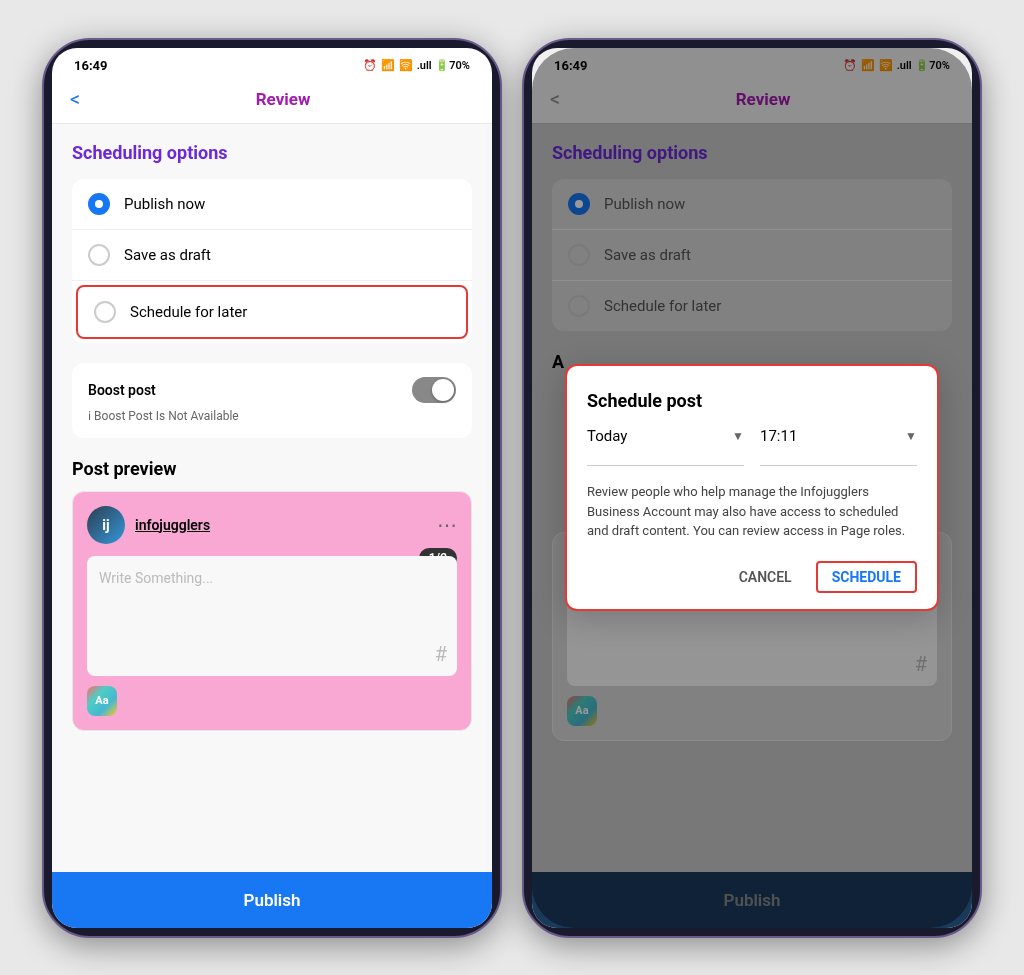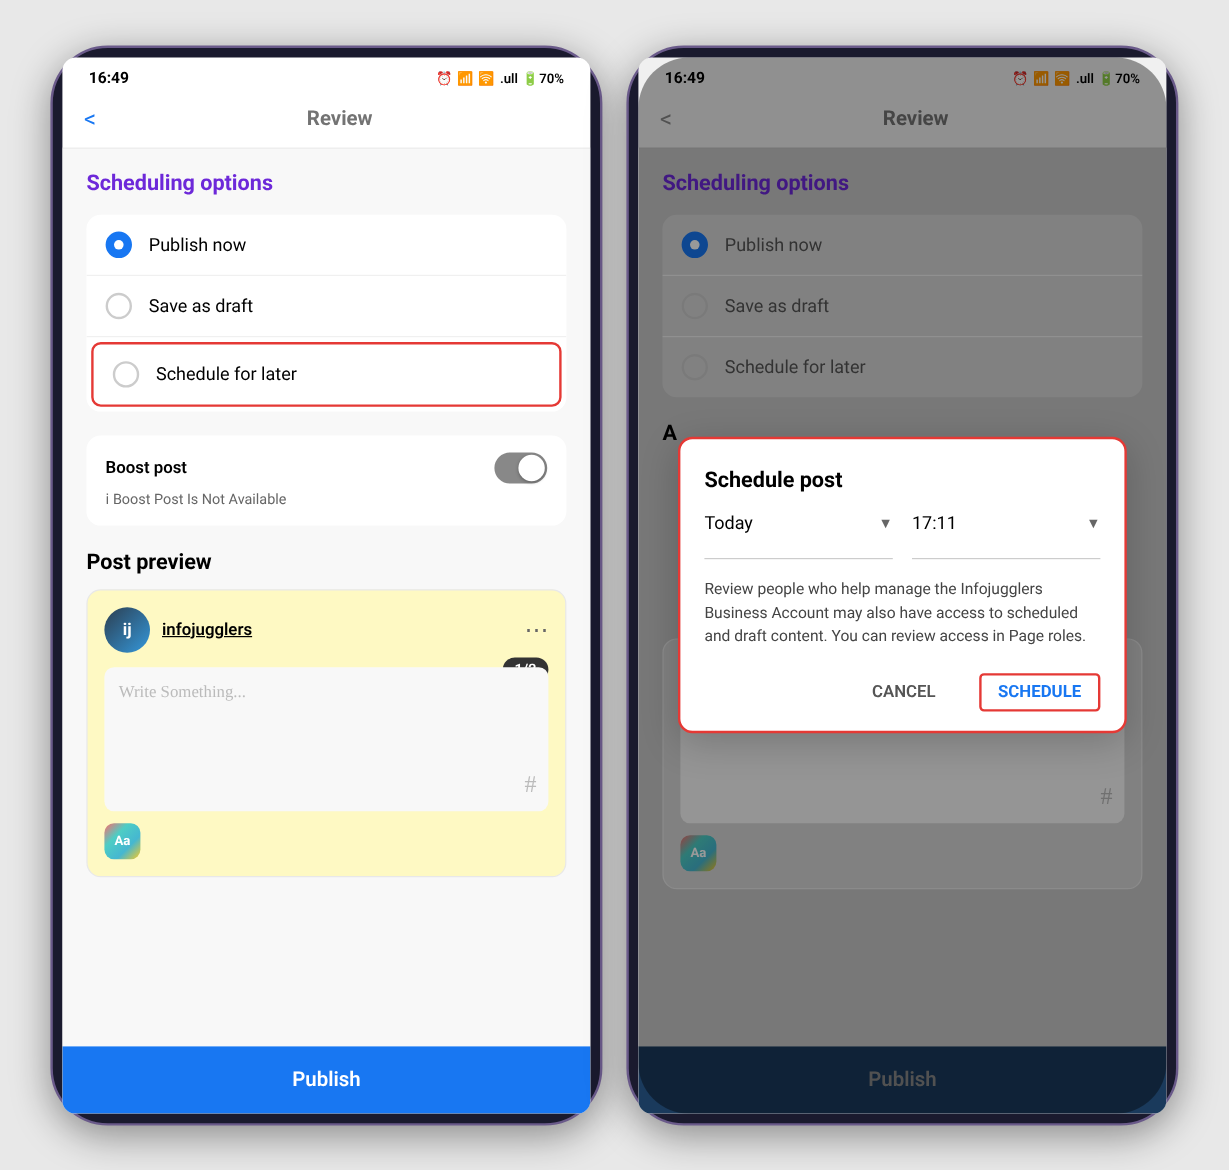--- a/index.html
+++ b/index.html
@@ -30,21 +30,21 @@
       padding: 8px;
       box-shadow: 0 8px 32px rgba(0,0,0,0.4);
       position: relative;
       border: 2px solid #6a5a8a;
     }
 
     .phone-inner {
       width: 100%;
       height: 100%;
       background: #ffffff;
-      border-radius: 11px;
+      border-radius: 25px;
       overflow: hidden;
       display: flex;
       flex-direction: column;
       position: relative;
     }
 
     .phone-inner.dimmed {
       background: #f0f0f0;
     }
 
@@ -84,21 +84,21 @@
     .nav-back {
       font-size: 20px;
       color: #1877f2;
       margin-right: 12px;
       cursor: pointer;
     }
 
     .nav-title {
       font-size: 17px;
       font-weight: 700;
-      color: #737373;
+      color: #a21caf;
       flex: 1;
       text-align: center;
     }
 
     
     .content {
       flex: 1;
       overflow-y: auto;
       padding: 18px 20px;
       background: #f8f8f8;
@@ -236,21 +236,21 @@
       margin-bottom: 20px;
     }
 
     .preview-title {
       font-size: 18px;
       font-weight: 700;
       margin-bottom: 12px;
     }
 
     .preview-card {
-      background: #fef9c3;
+      background: #f9a8d4;
       border-radius: 12px;
       padding: 14px;
       border: 1px solid #e8e8e8;
     }
 
     .dimmed .preview-card {
       background: #d8d8d8;
     }
 
     .preview-header {
@@ -284,21 +284,20 @@
       font-size: 20px;
       color: #666;
     }
 
     .preview-content {
       background: #f8f8f8;
       border-radius: 8px;
       padding: 12px;
       min-height: 120px;
       position: relative;
-      font-family: Liberation Serif, serif;
     }
 
     .preview-placeholder {
       color: #bbb;
       font-size: 14px;
     }
 
     .preview-hash {
       position: absolute;
       bottom: 10px;
@@ -398,21 +397,21 @@
     .modal-text {
       font-size: 13px;
       color: #444;
       line-height: 1.5;
       margin-bottom: 20px;
     }
 
     .modal-actions {
       display: flex;
       justify-content: flex-end;
-      gap: 36px;
+      gap: 24px;
       align-items: center;
     }
 
     .modal-cancel {
       font-size: 14px;
       font-weight: 600;
       color: #555;
       cursor: pointer;
     }
 

